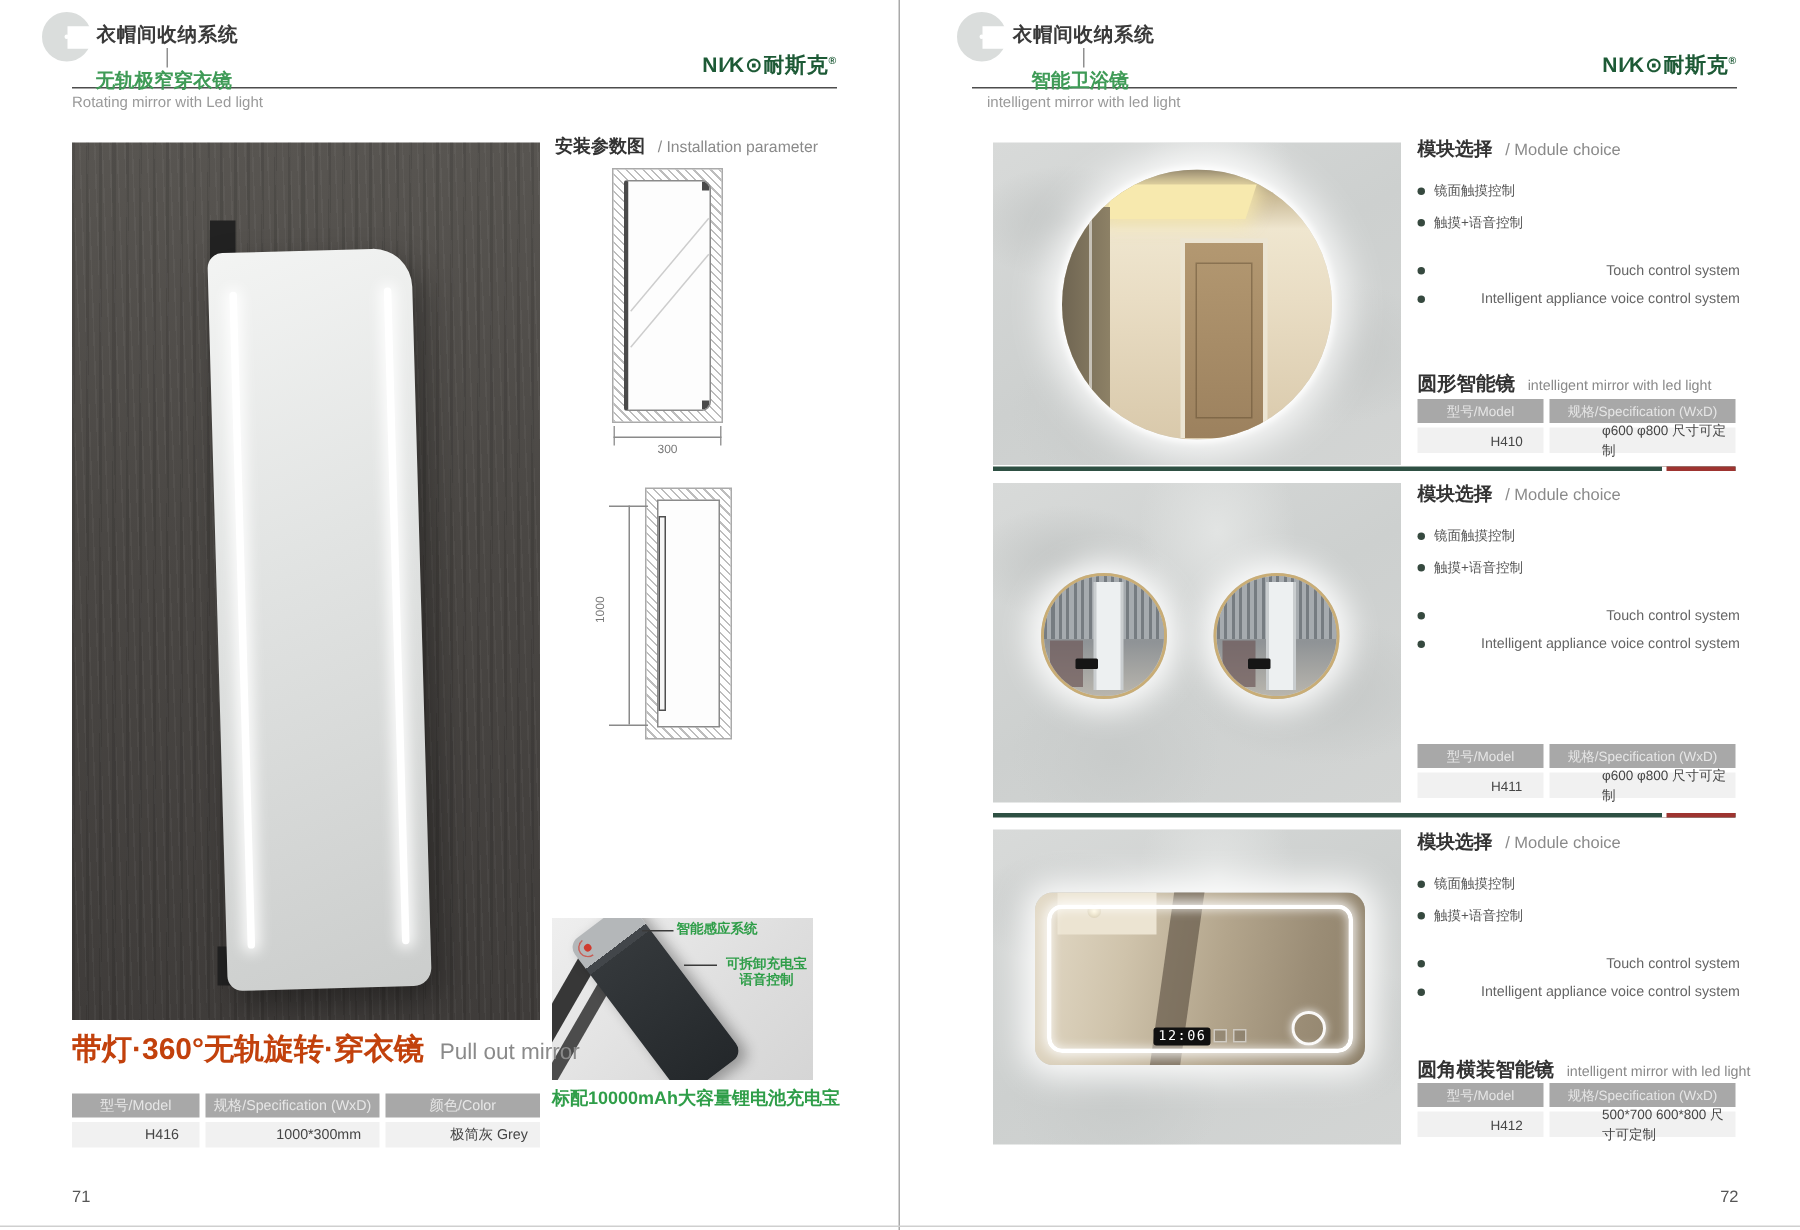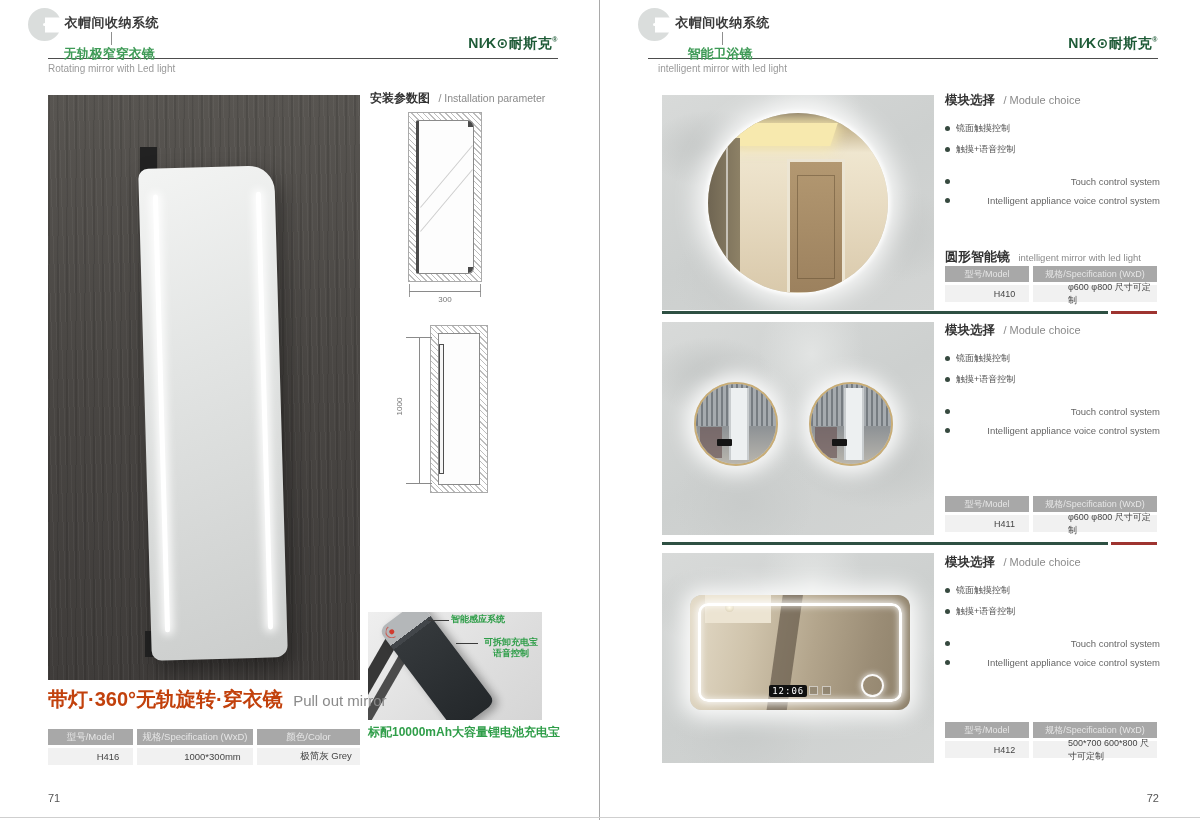--- a/index.html
+++ b/index.html
@@ -438,20 +438,24 @@
     <div class="b-row b-en">
         <span class="b-dot"></span>
         <span>Touch control system</span>
       </div>
     <div class="b-row b-en">
         <span class="b-dot"></span>
         <span>Intelligent appliance voice control system</span>
       </div>
   </div>
 
+  <div class="ptitle p-t3">
+    <span class="pt2-cn">圆角横装智能镜</span>
+    <span class="pt2-en">intelligent mirror with led light</span>
+  </div>
   <div class="tbl rtbl rt3">
     <div class="trow thead">
       <div class="tcell c1">型号/Model</div>
       <div class="tcell c2">规格/Specification (WxD)</div>
     </div>
     <div class="trow tval">
       <div class="tcell c1">H412</div>
       <div class="tcell c2">500*700  600*800  尺寸可定制</div>
     </div>
   </div>

